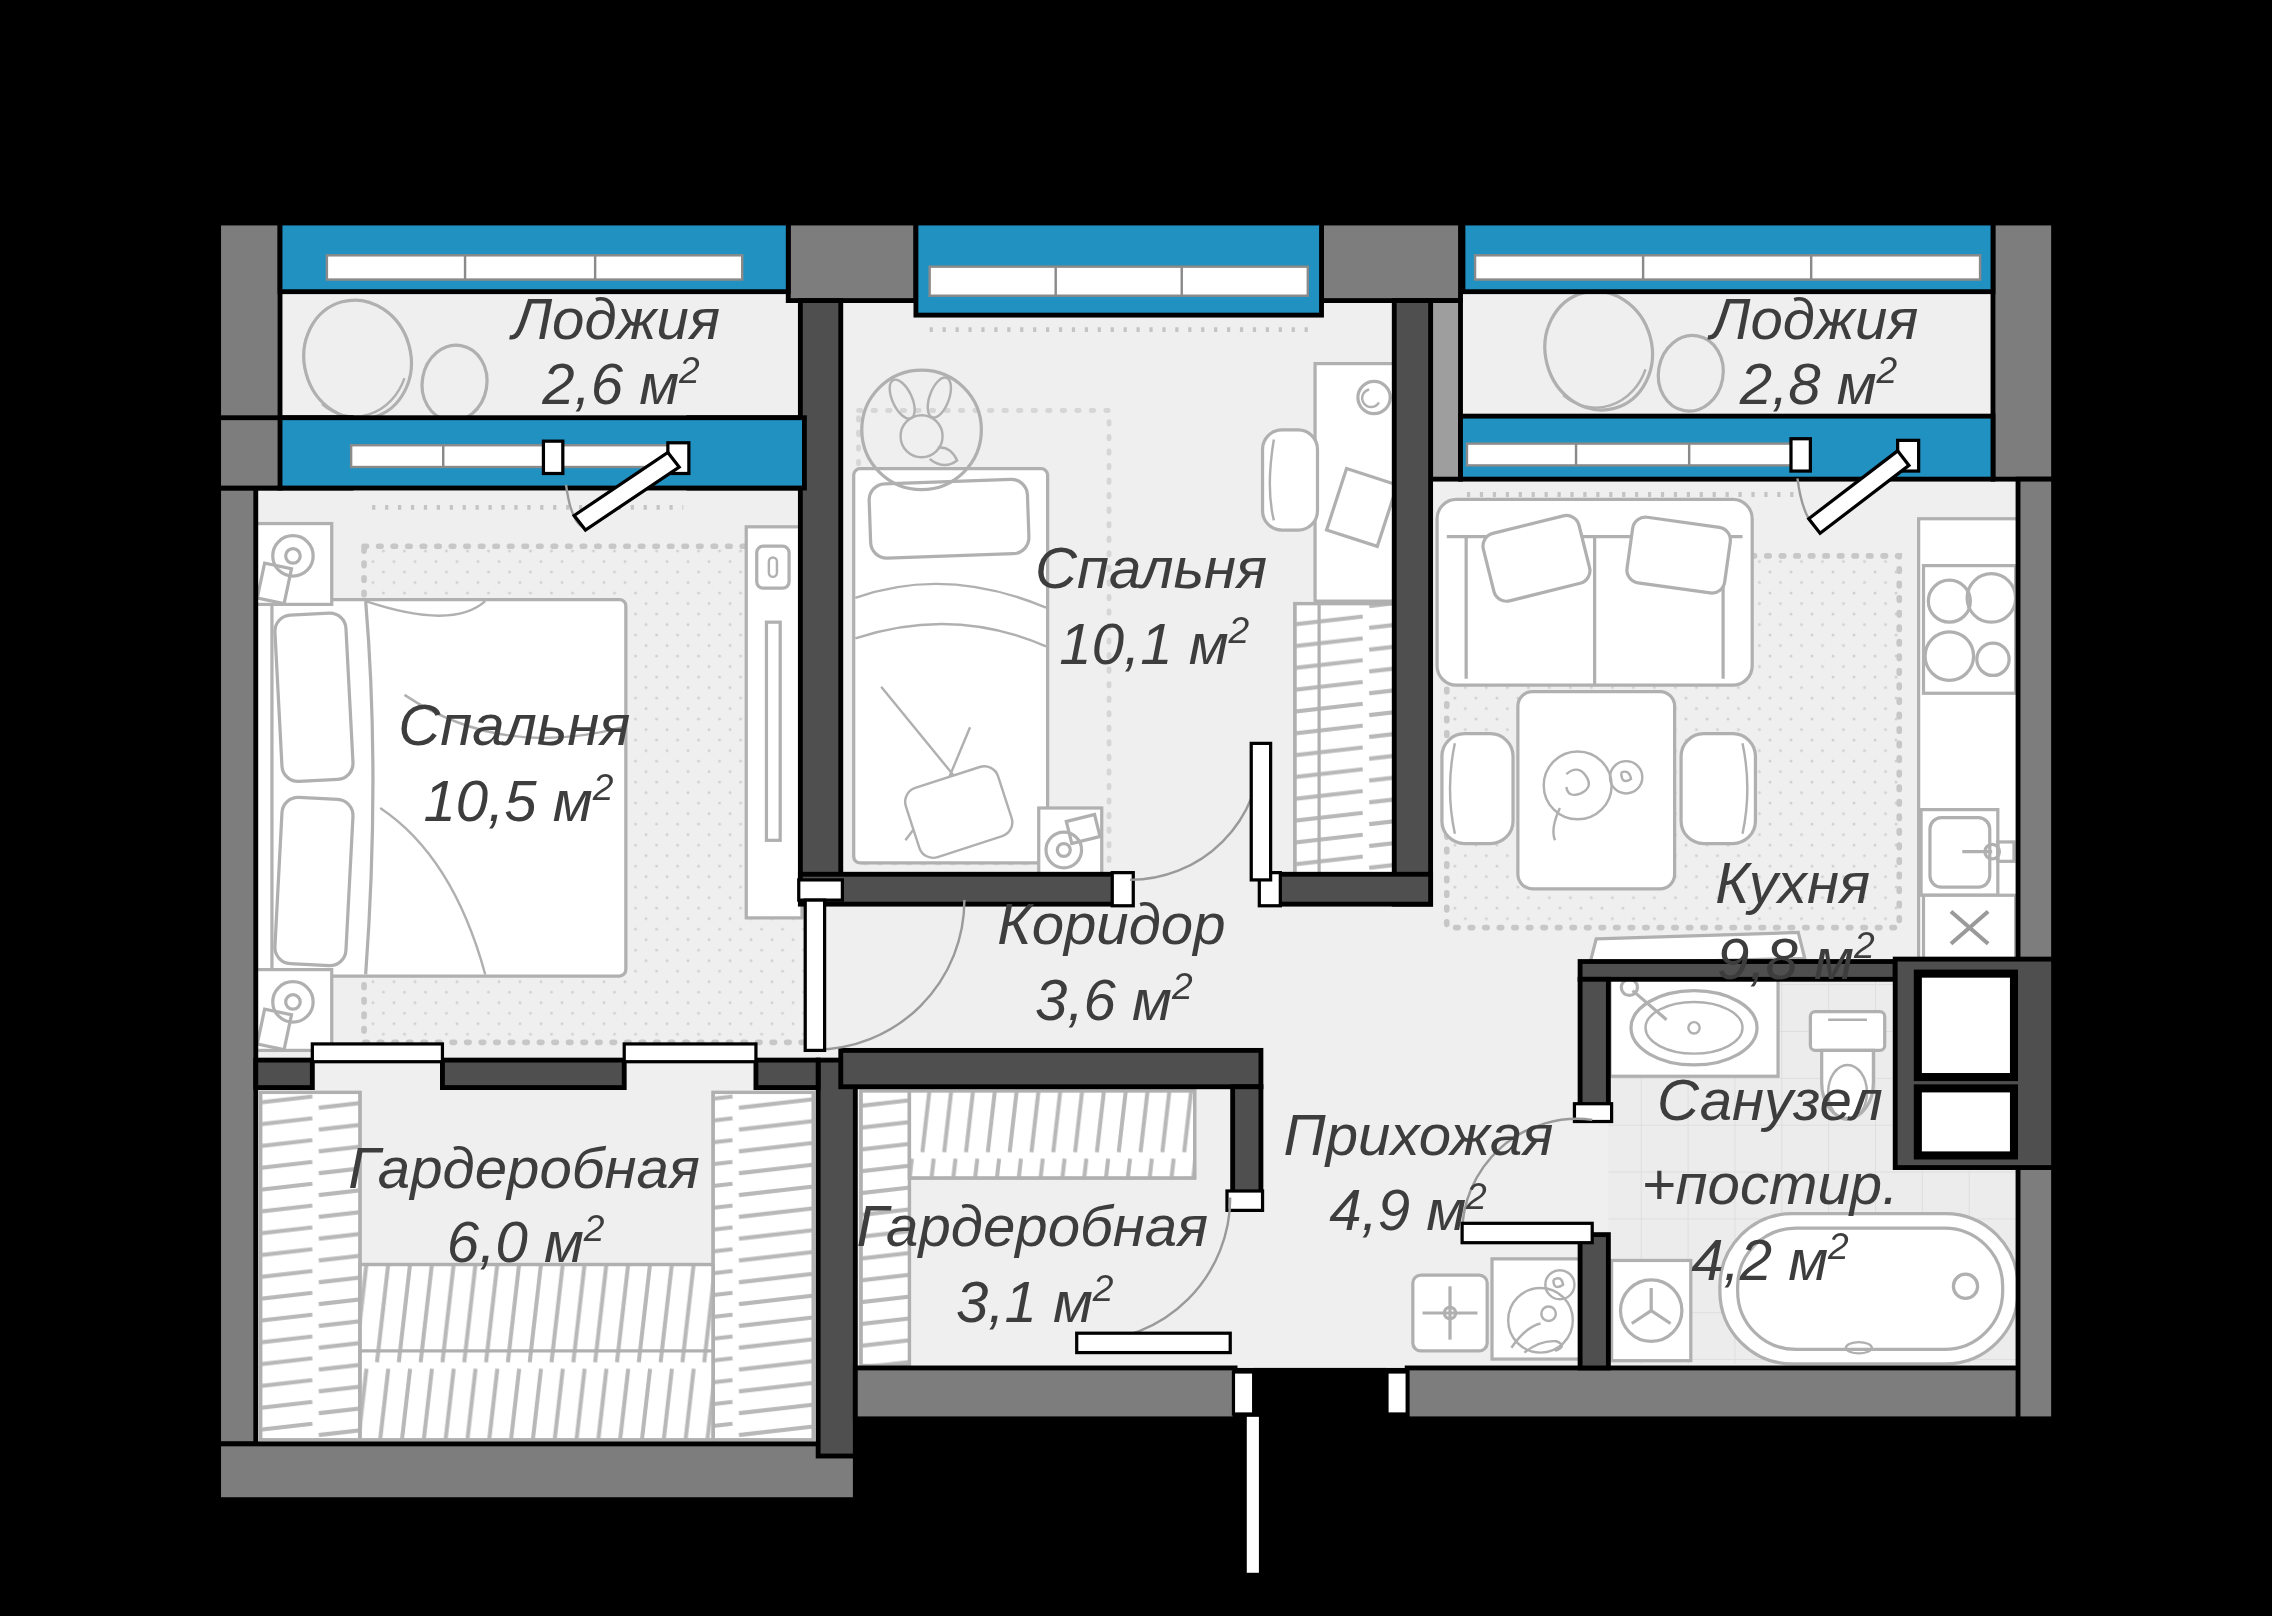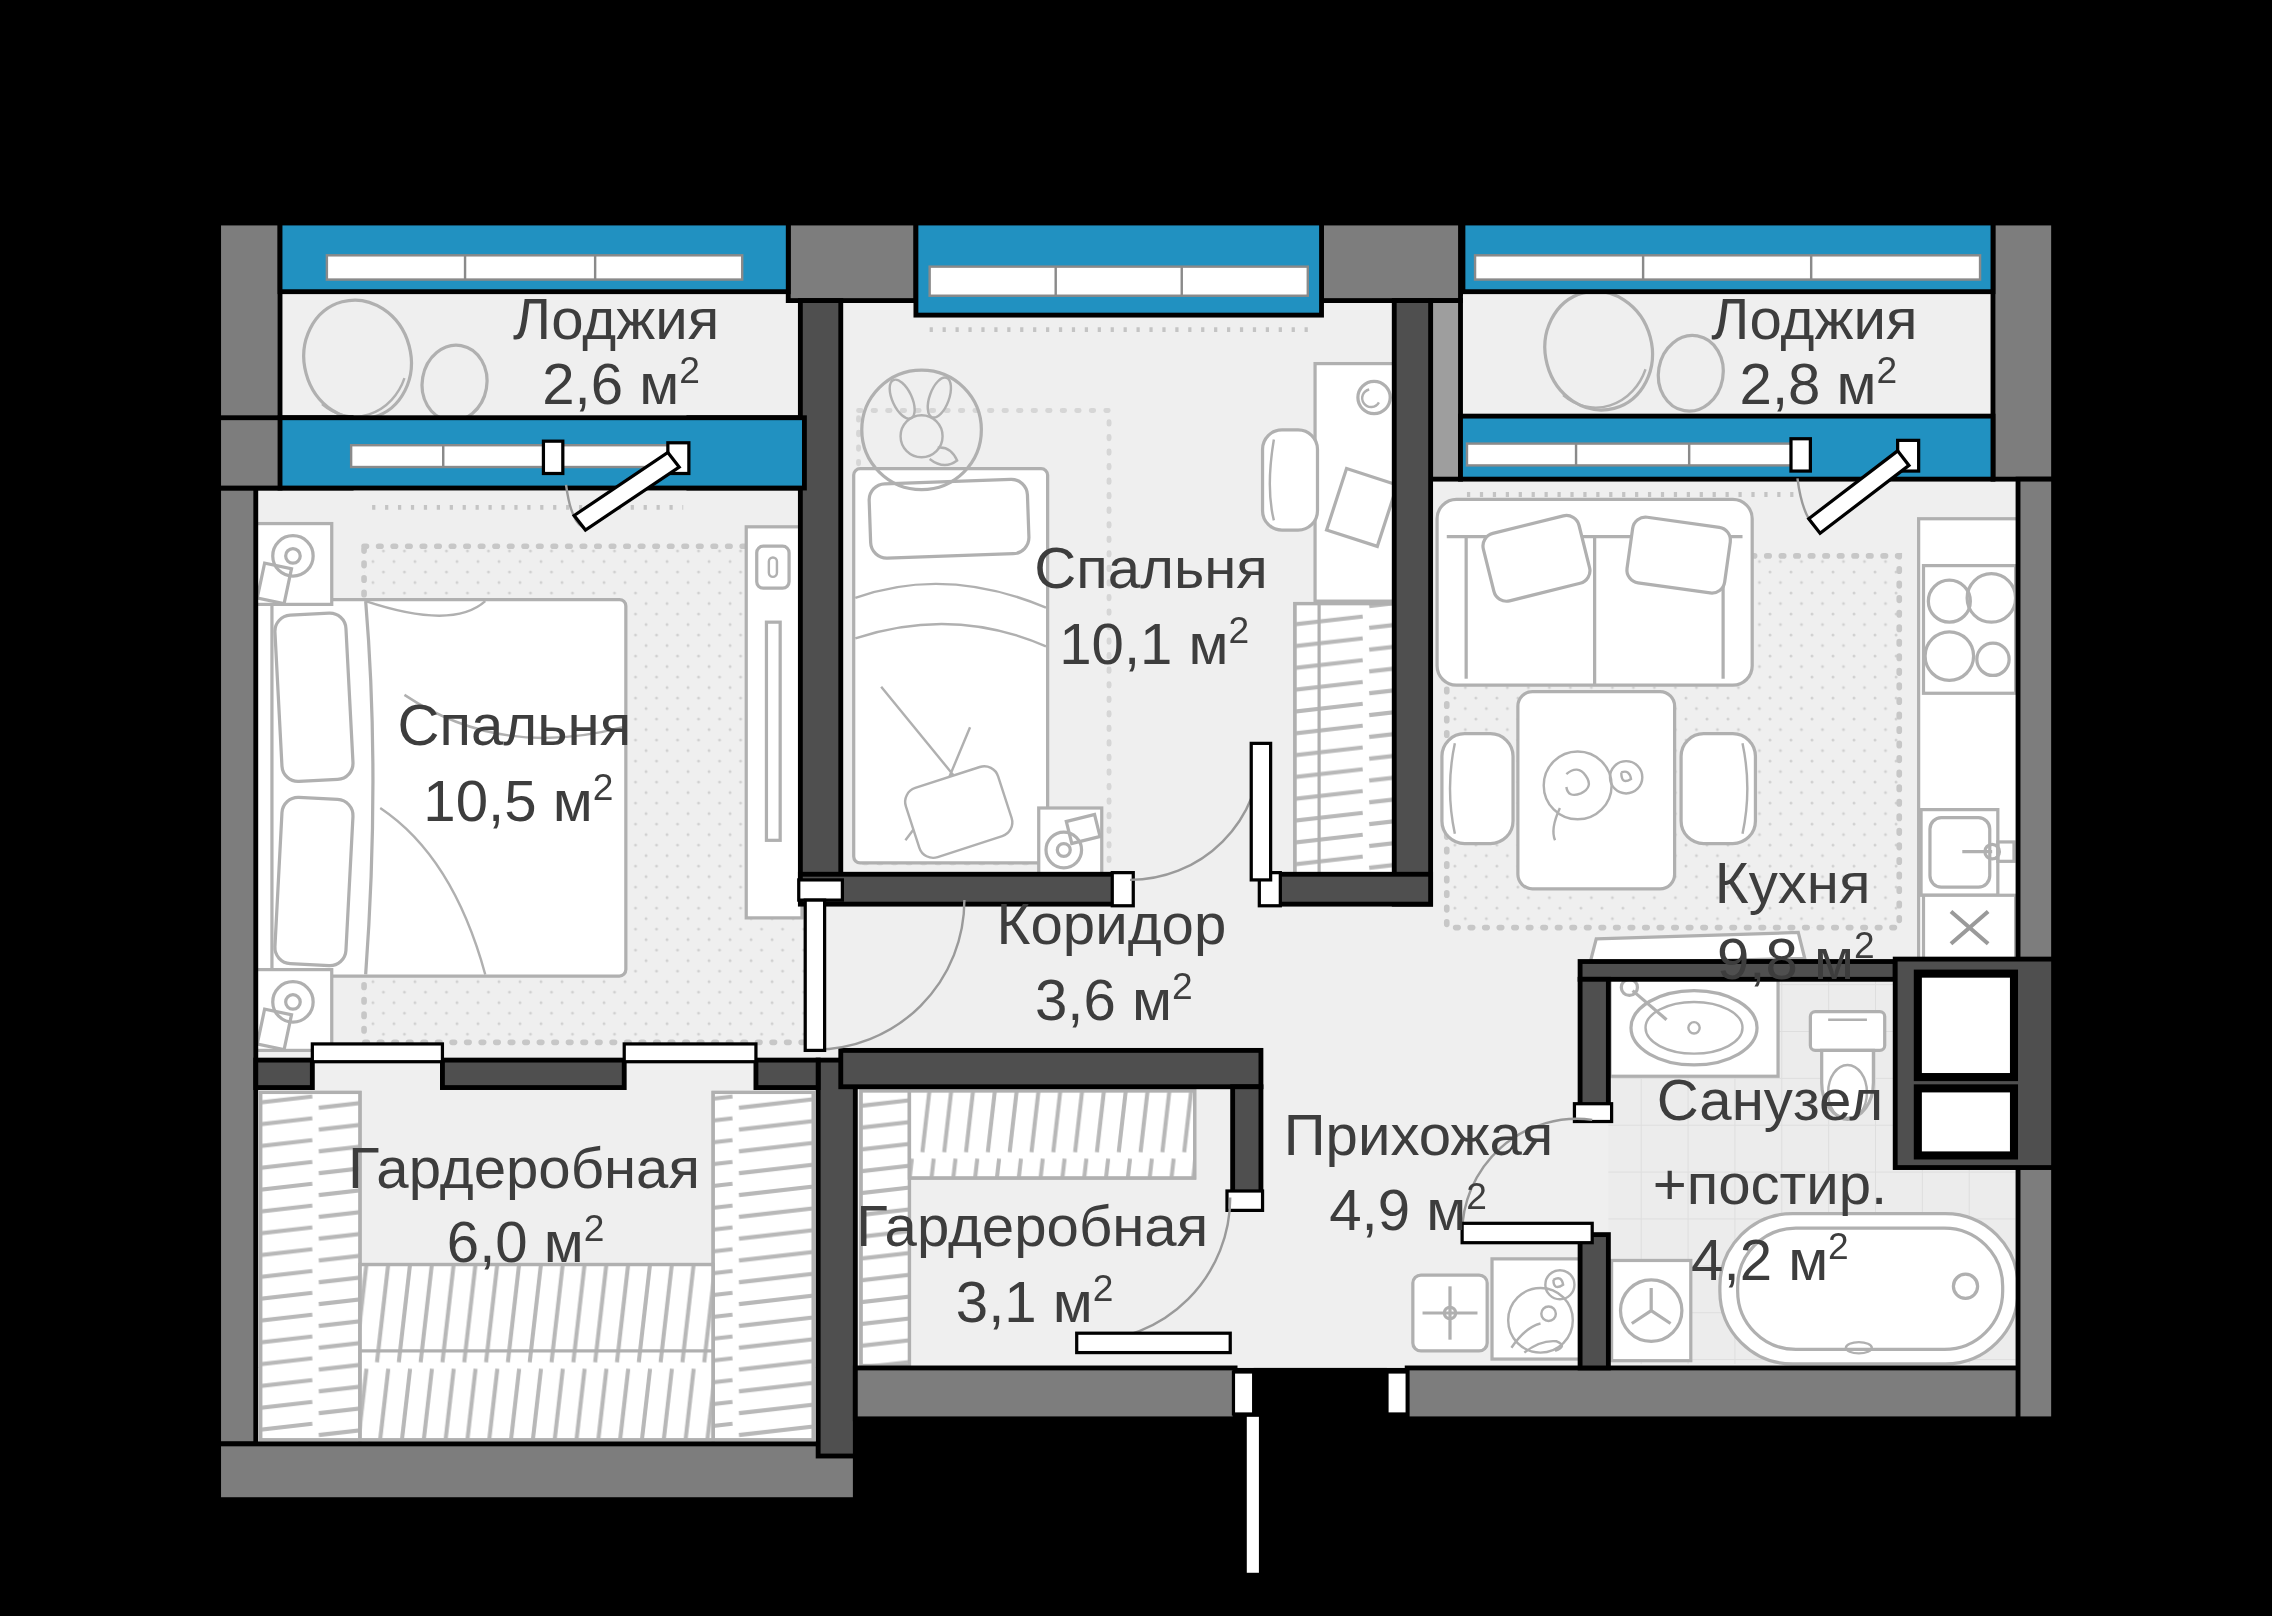--- a/index.html
+++ b/index.html
@@ -1,16 +1,16 @@
 <!DOCTYPE html>
 <html style="font-size:13px"><head>
 <meta charset="utf-8">
 <style>
   html,body{margin:0;padding:0;background:#000;}
-  .stage{width:2273px;height:1616px;background:#000;position:relative;overflow:hidden;}
+  .stage{width:2273px;height:1616px;background:#000;position:relative;overflow:hidden;font-style:italic;}
   svg{display:block;}
   text{font-family:"Liberation Sans","DejaVu Sans",sans-serif;fill:#3d3d3d;}
   .room-name,.room-area{font-size:72px;}
   .sup{font-size:46px;}
 </style>
 </head>
 <body>
 
 <div class="stage">
 <svg viewBox="0 0 2812 2000" width="2273" height="1616">

